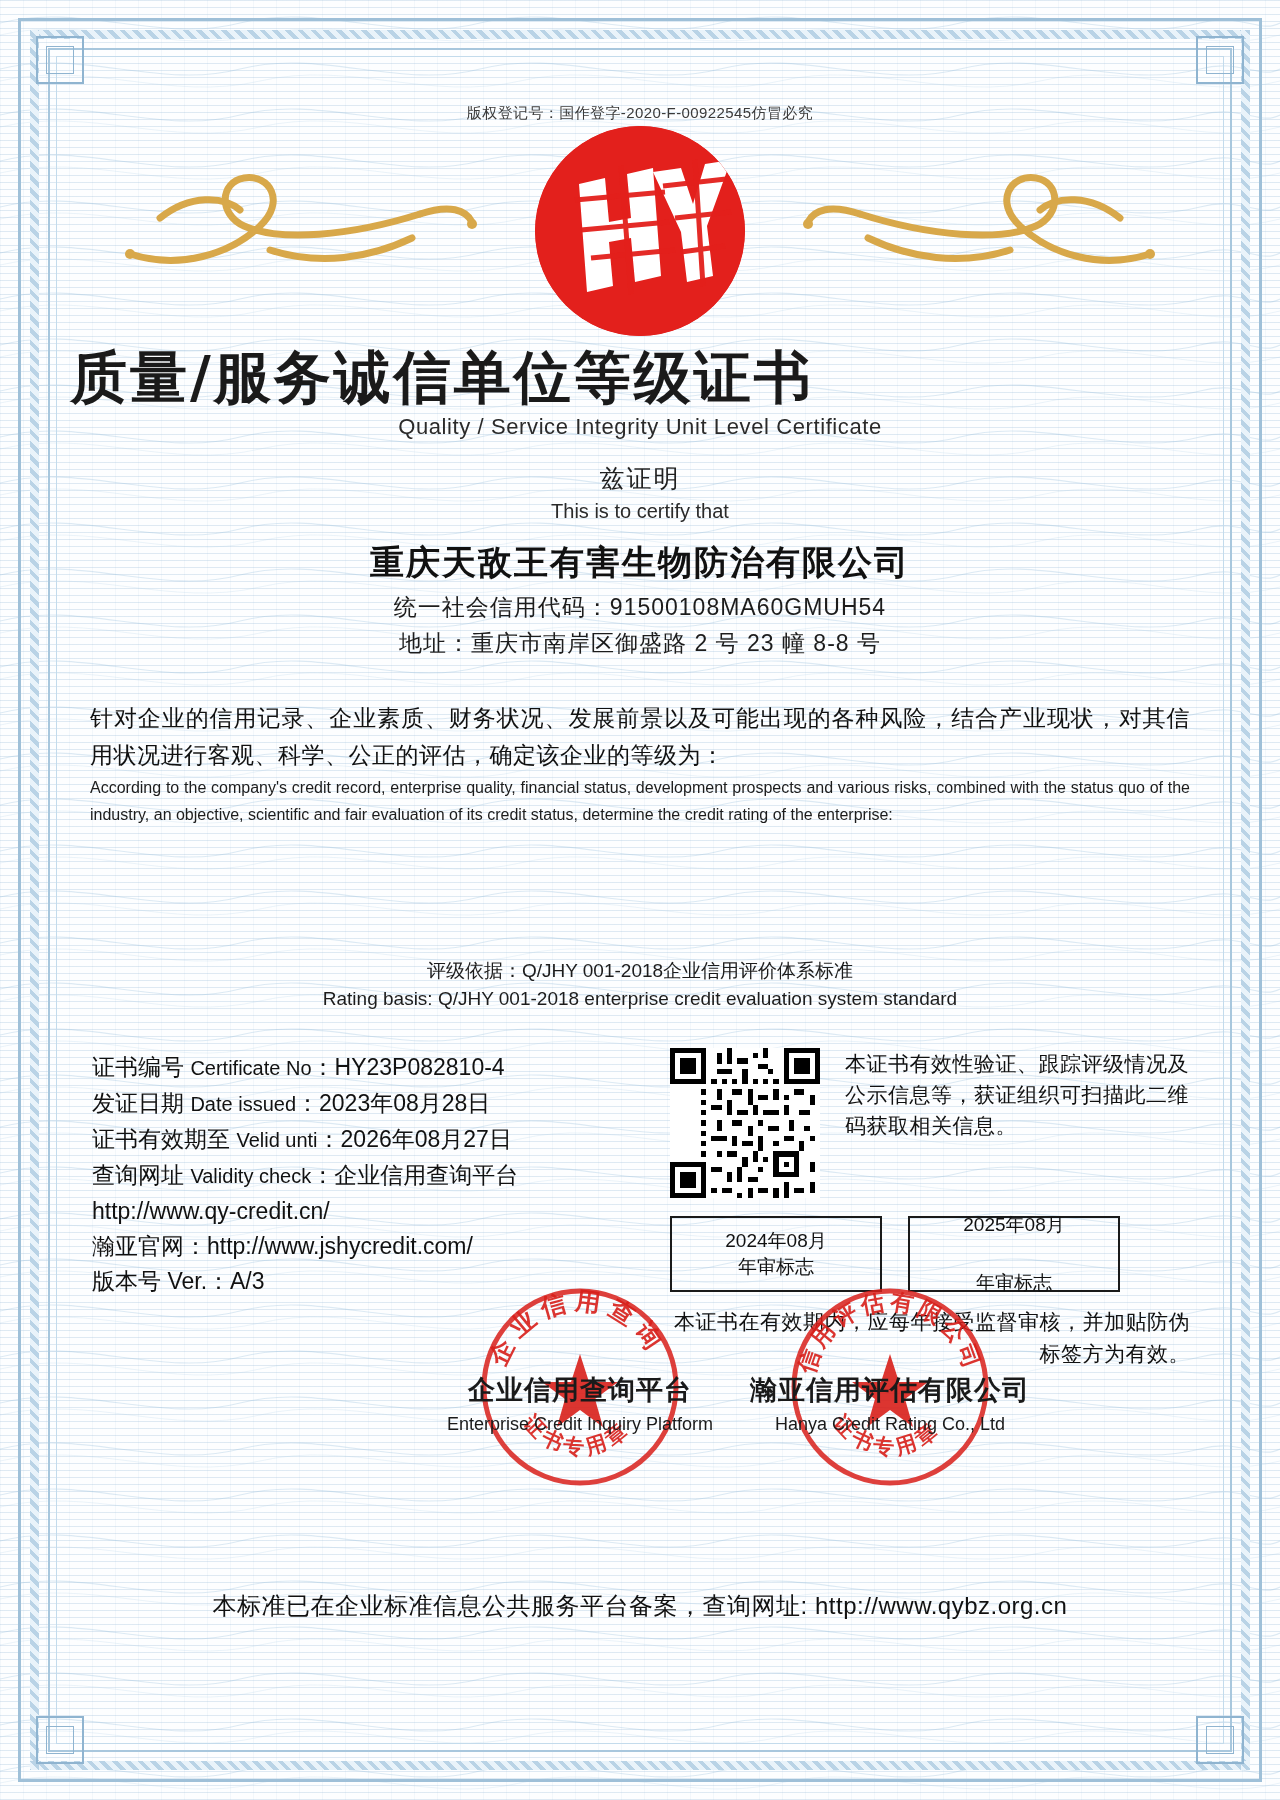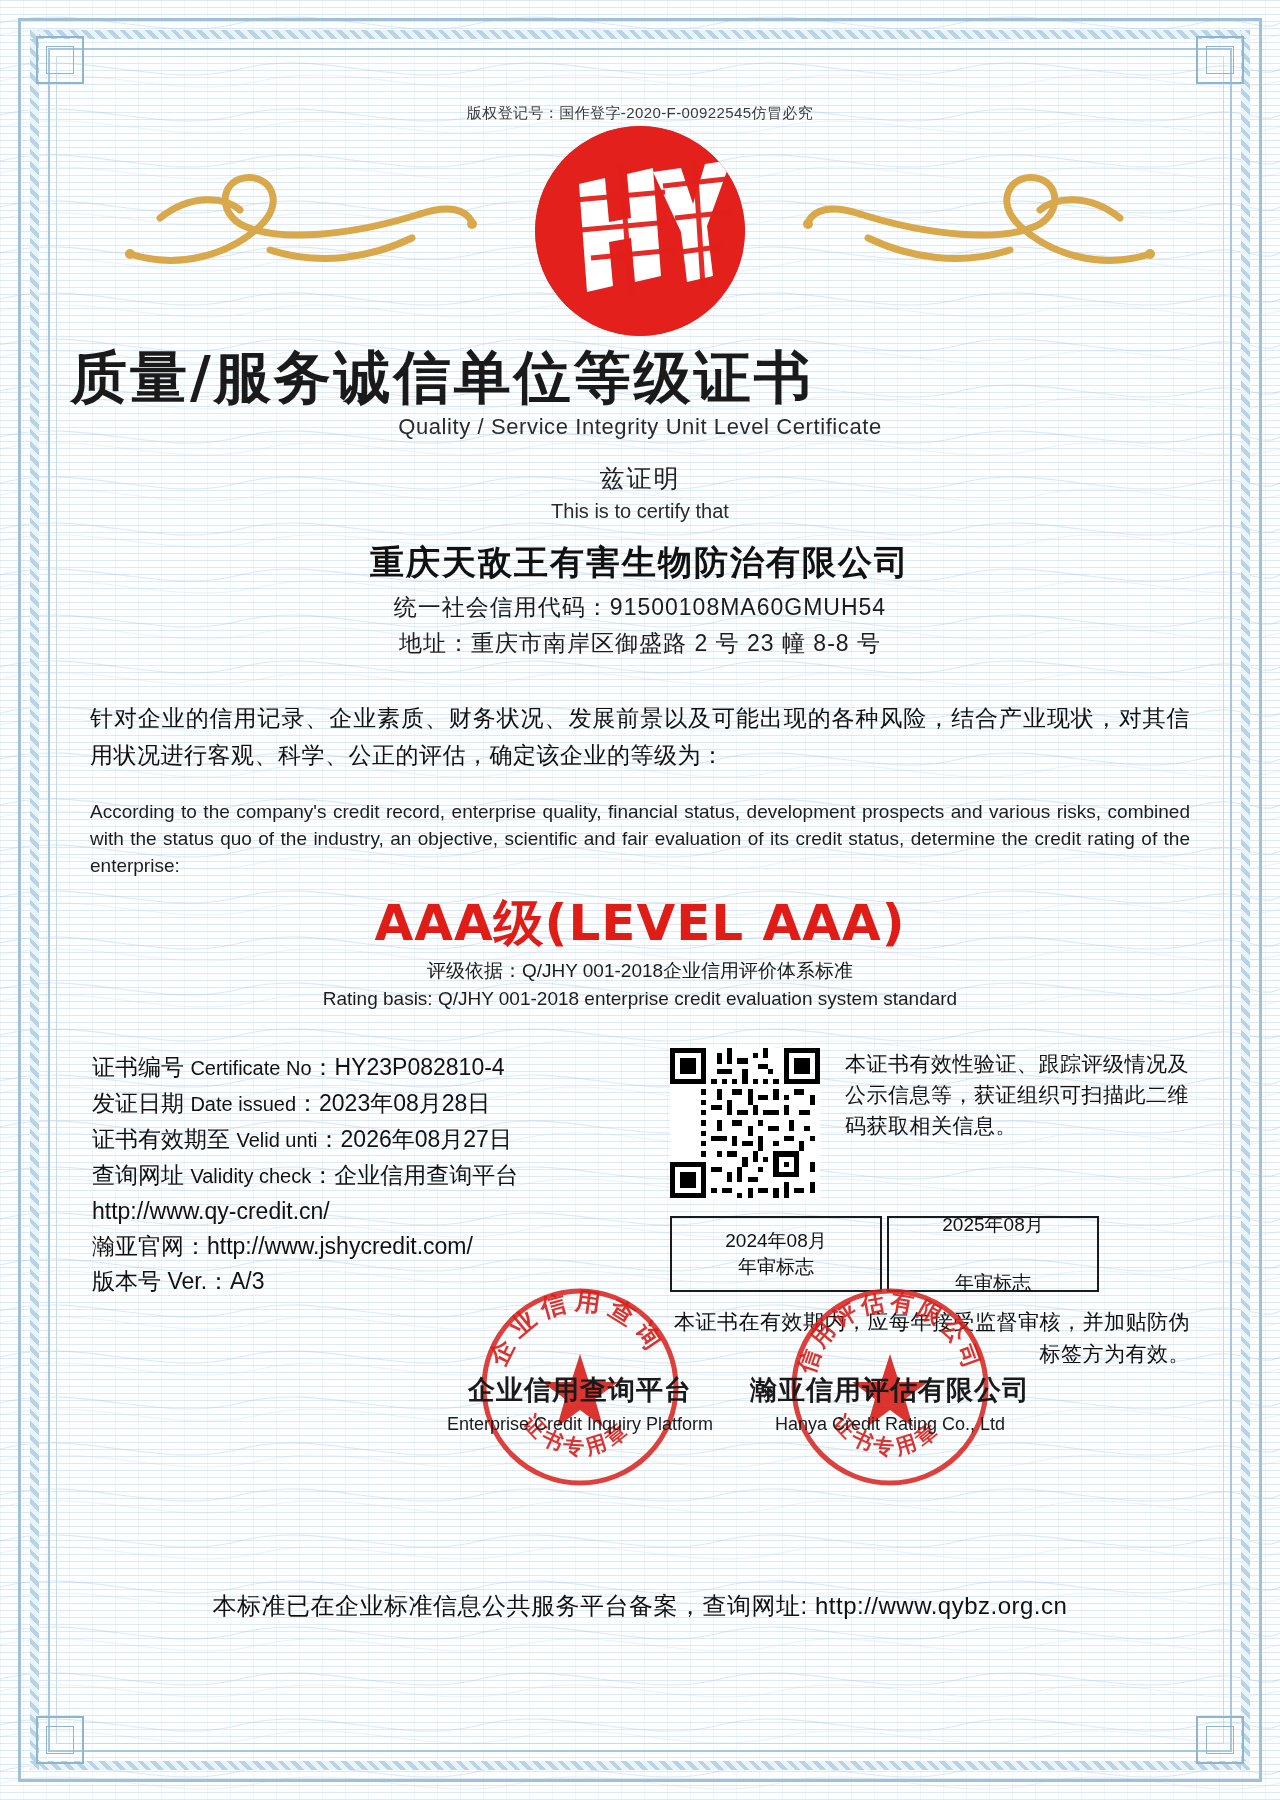--- a/index.html
+++ b/index.html
@@ -220,22 +220,22 @@
   }
   .para-cn {
     font-size: 23px;
     line-height: 37px;
     color: #111;
     text-align: justify;
     letter-spacing: 0.5px;
     font-family: "DejaVu Sans", "Liberation Sans", sans-serif;
   }
   .para-en {
-    margin-top: 24px;
-    font-size: 19px;
+    margin-top: 0;
+    font-size: 16px;
     line-height: 27px;
     color: #1c1c1c;
     text-align: justify;
   }
 
   
   .level {
     position: absolute;
     top: 828px; left: 0; right: 0;
     text-align: center;
@@ -310,21 +310,21 @@
     border: 2px solid #1a1a1a;
     box-sizing: border-box;
     display: flex;
     flex-direction: column;
     align-items: center;
     justify-content: center;
     font-size: 19px;
     line-height: 26px;
     color: #111;
   }
-  .seal-box + .seal-box { margin-left: 5px; gap: 32px; }
+  .seal-box + .seal-box { margin-left: 26px; gap: 32px; }
   .annual-note {
     margin-top: 14px;
     font-size: 21px;
     line-height: 32px;
     color: #111;
     text-align: right;
     letter-spacing: 0.5px;
   }
 
   
@@ -466,21 +466,20 @@
 
     <div class="company">重庆天敌王有害生物防治有限公司</div>
     <div class="credit-code">统一社会信用代码：91500108MA60GMUH54</div>
     <div class="address">地址：重庆市南岸区御盛路 2 号 23 幢 8-8 号</div>
 
     <div class="para">
       <div class="para-cn">针对企业的信用记录、企业素质、财务状况、发展前景以及可能出现的各种风险，结合产业现状，对其信用状况进行客观、科学、公正的评估，确定该企业的等级为：</div>
       <div class="para-en">According to the company's credit record, enterprise quality, financial status, development prospects and various risks, combined with the status quo of the industry, an objective, scientific and fair evaluation of its credit status, determine the credit rating of the enterprise:</div>
     </div>
 
-    <div class="level">AAA级(LEVEL AAA)</div>
     <div class="basis-cn">评级依据：Q/JHY 001-2018企业信用评价体系标准</div>
     <div class="basis-en">Rating basis: Q/JHY 001-2018 enterprise credit evaluation system standard</div>
 
     <div class="info-left">
       <div class="row">
         <span>证书编号</span>
         <span class="lbl-en">Certificate No</span><span>：</span><span>HY23P082810-4</span>
       </div>
       <div class="row">
         <span>发证日期</span>

